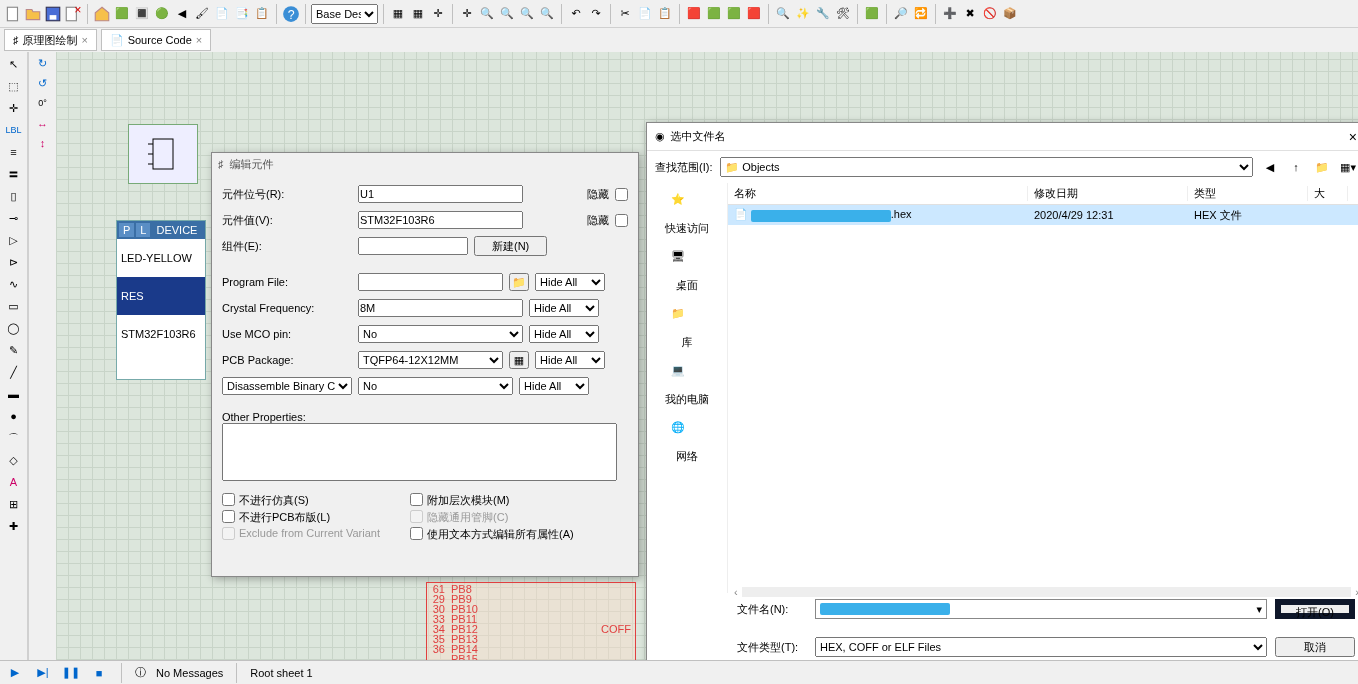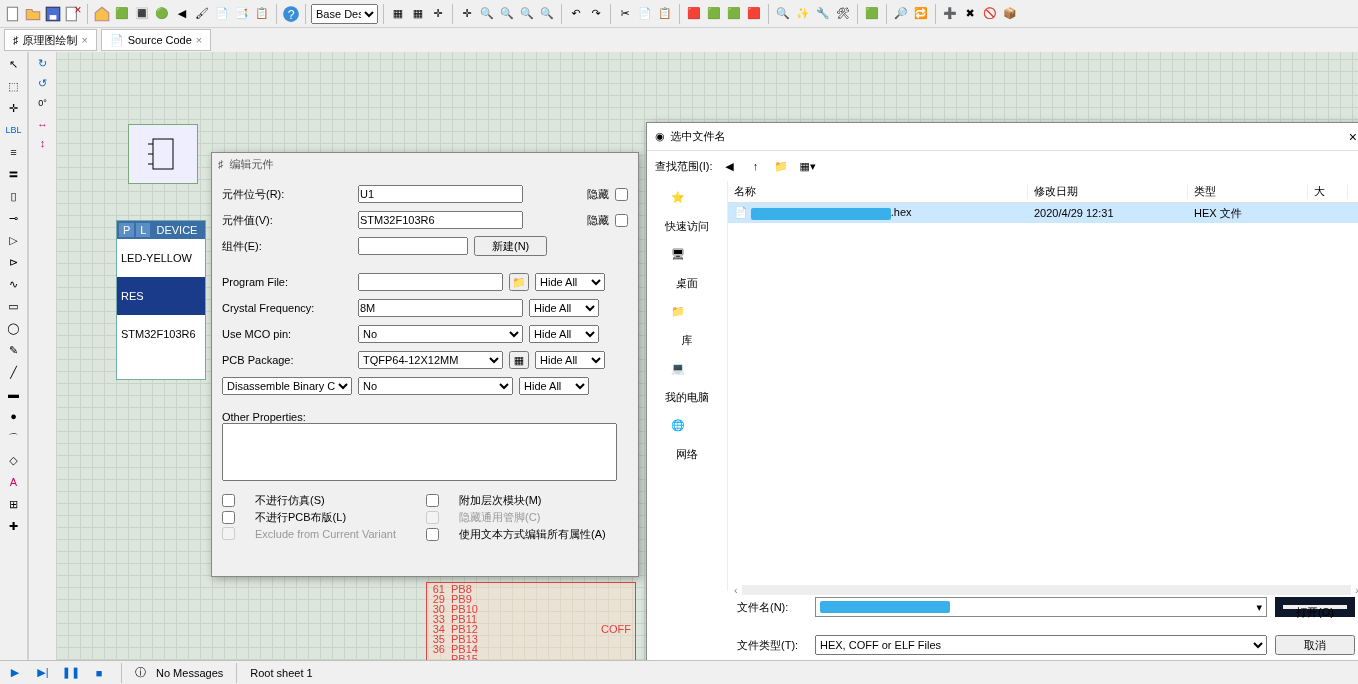--- a/index.html
+++ b/index.html
@@ -45,21 +45,21 @@
 .dlg-body { padding: 8px 10px; }
 .form-row { display: flex; align-items: center; margin-bottom: 4px; height: 22px; gap: 6px; }
 .form-row label { width: 130px; }
 .form-row input[type=text], .form-row select { height: 18px; font-size: 11px; }
 .form-row .w1 { width: 165px; }
 .form-row .w2 { width: 110px; }
 .btn { height: 20px; padding: 0 16px; }
 .textarea { width: 395px; height: 58px; resize: none; }
 .bot-checks { display: flex; gap: 30px; margin-top: 10px; }
 .bot-checks .col { display: flex; flex-direction: column; gap: 2px; }
-.bot-checks label { display: flex; align-items: center; gap: 20px; }
+.bot-checks label { display: flex; align-items: flex-start; gap: 4px; }
 .grey { color: #999; }
 .small-btn { width: 20px; height: 18px; padding: 0; }
 
 
 .dlg-file { position: absolute; left: 590px; top: 70px; width: 720px; height: 550px; background: #fff; border: 1px solid #888; box-shadow: 2px 2px 8px rgba(0,0,0,0.3); }
 .file-title { height: 28px; display: flex; align-items: center; padding: 0 8px; border-bottom: 1px solid #e0e0e0; }
 .file-title .close { margin-left: auto; font-size: 14px; cursor: pointer; }
 .file-top { display: flex; align-items: center; padding: 6px 8px; gap: 8px; }
 .file-top select { flex: 1; height: 20px; }
 .file-body { display: flex; height: 410px; }
@@ -77,21 +77,21 @@
 .col-size { width: 40px; }
 .hex-name { display: inline-block; background: #3ab0ea; height: 12px; width: 140px; vertical-align: middle; border-radius: 2px; }
 .file-scroll { height: 14px; display: flex; align-items: center; padding: 0 6px; color: #888; margin-top: 360px; }
 .file-bottom { padding: 6px 10px 0 90px; }
 .file-bottom .row { display: flex; align-items: center; gap: 8px; margin-bottom: 18px; }
 .file-bottom label { width: 70px; }
 .file-bottom select, .file-bottom .fname { flex: 1; height: 20px; }
 .file-bottom .fname { border: 1px solid #888; display: flex; align-items: center; padding: 0 4px; }
 .file-bottom .fname .hex-name { width: 130px; }
 .file-bottom button { width: 80px; height: 20px; }
-.open-btn { border: 8px solid #0f172a; }
+.open-btn { border: 6px solid #0f172a; }
 
 
 .pcb { position: absolute; left: 370px; top: 530px; width: 210px; height: 120px; color: #e04040; font-family: monospace; font-size: 10px; }
 .pcb .box { border: 1px solid #e04040; padding: 1px 4px; height: 100px; overflow: hidden; position: relative; background: rgba(255,220,200,0.4); }
 .pcb .pinrow { display: flex; gap: 6px; line-height: 10px; }
 .pcb .num { width: 14px; text-align: right; }
 .pcb .vbat { color: #e04040; position: absolute; right: 4px; top: 40px; }
 .pcb .boot { color: #e04040; position: absolute; right: 4px; bottom: 2px; }
 .pcb .pedge { position: absolute; right: -12px; color: #e04040; }
 
@@ -391,20 +391,21 @@
     </div>
 
     <div class="dlg-file">
       <div class="file-title">
         <span>◉</span>
         <span style="margin-left:6px">选中文件名</span>
         <span class="close">×</span>
       </div>
       <div class="file-top">
         <label>查找范围(I):</label>
+        <select><option>📁 Objects</option></select>
         <span class="tb-ico">◀</span>
         <span class="tb-ico">↑</span>
         <span class="tb-ico">📁</span>
         <span class="tb-ico">▦▾</span>
       </div>
       <div class="file-body">
         <div class="file-places">
           <div class="file-place">
               <span class="pico">⭐</span>
               <span>快速访问</span>

